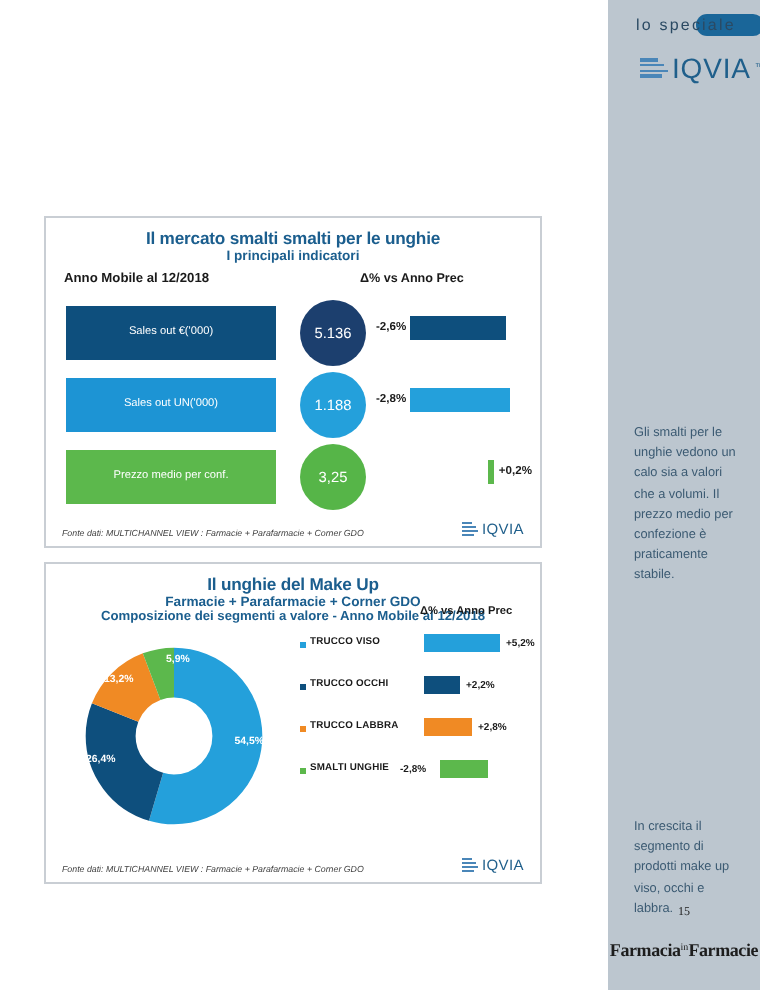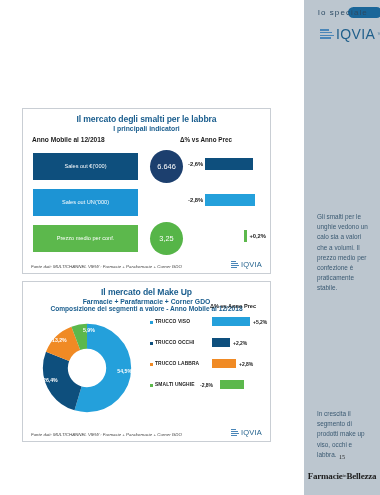--- a/index.html
+++ b/index.html
@@ -171,46 +171,47 @@
       </span>
       <span class="wordmark">IQVIA</span>
       <span class="tm">™</span>
     </div>
 
     <div class="rail-note rail-note-1">Gli smalti per le unghie vedono un calo sia a valori che a volumi. Il prezzo medio per confezione è praticamente stabile.</div>
     <div class="rail-note rail-note-2">In crescita il segmento di prodotti make up viso, occhi e labbra.</div>
 
     <div class="rail-foot">
       <span class="pg">15</span>
-      <span class="bf">Farmacie</span><span class="amp">in</span><span class="bf">Bellezza</span>
+      <span class="bf">Farmacia</span><span class="amp">in</span><span class="bf">Farmacie</span>
     </div>
   </div>
 
   <div class="card card-1">
     <div class="c-title">
-      <span class="l1">Il mercato degli smalti per le labbra</span>
+      <span class="l1">Il mercato smalti smalti per le unghie</span>
       <span class="l2">I principali indicatori</span>
     </div>
 
     <div class="hdr-row">
       <span class="hdr-left">Anno Mobile al 12/2018</span>
       <span class="hdr-right">Δ% vs Anno Prec</span>
     </div>
 
     <div class="ind-row">
       <div class="ind-bar" style="background:#0e4f7d">Sales out €('000)</div>
-      <div class="ind-circle" style="background:#1c3f6e">6.646</div>
+      <div class="ind-circle" style="background:#1c3f6e">5.136</div>
       <div class="ind-delta">
         <span class="pct">-2,6%</span>
         <span class="dbar" style="background:#0e4f7d;width:48px"></span>
       </div>
     </div>
 
     <div class="ind-row">
       <div class="ind-bar" style="background:#1d94d4">Sales out UN('000)</div>
+      <div class="ind-circle" style="background:#24a0db">1.188</div>
       <div class="ind-delta">
         <span class="pct">-2,8%</span>
         <span class="dbar" style="background:#24a0db;width:50px"></span>
       </div>
     </div>
 
     <div class="ind-row">
       <div class="ind-bar" style="background:#5cb84c">Prezzo medio per conf.</div>
       <div class="ind-circle" style="background:#56b548">3,25</div>
       <div class="ind-delta right-align">
@@ -228,21 +229,21 @@
             <i></i>
             <i></i>
           </span>
         <span class="wm">IQVIA</span>
       </span>
     </div>
   </div>
 
   <div class="card card-2">
     <div class="c-title">
-      <span class="l1">Il mercato del Make Up</span>
+      <span class="l1">Il unghie del Make Up</span>
       <span class="l2">Farmacie + Parafarmacie + Corner GDO</span>
       <span class="l3">Composizione dei segmenti a valore - Anno Mobile al 12/2018</span>
     </div>
 
     <div class="donut-wrap">
       <svg class="donut" viewBox="0 0 100 100">
 
         <g transform="rotate(-90 50 50)">
           <circle cx="50" cy="50" r="33" fill="none" stroke="#24a0db" stroke-width="26" stroke-dasharray="113.00 94.35" stroke-dashoffset="0"></circle>
           <circle cx="50" cy="50" r="33" fill="none" stroke="#0e4f7d" stroke-width="26" stroke-dasharray="54.74 152.61" stroke-dashoffset="-113.00"></circle>

